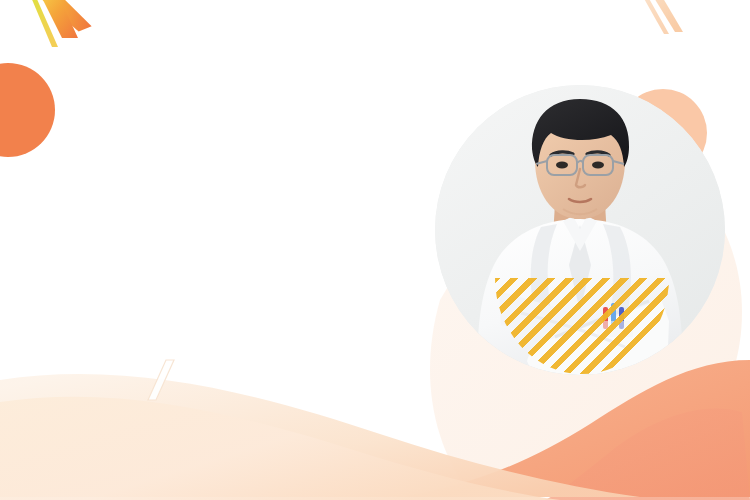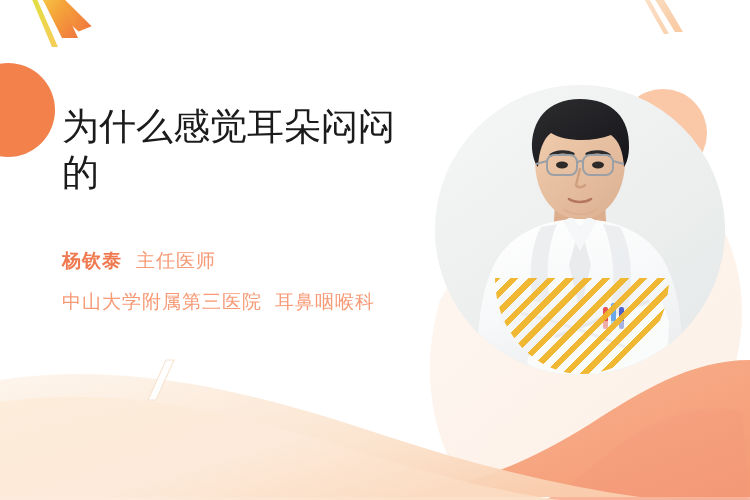--- a/index.html
+++ b/index.html
@@ -273,27 +273,14 @@
           <path d="M128 124 C 138 131 152 131 162 124" stroke="#d9ab8c" stroke-width="2" fill="none" opacity="0.6"></path>
         </g>
       </svg>
     </div>
 
     <div id="stripe-arc">
       <div class="stripes"></div>
     </div>
   </div>
 
-  <div class="text-block">
-    <h1 class="title">为什么感觉耳朵闷闷的</h1>
-
-    <div class="credit-row">
-      <span class="doc-name">杨钦泰</span>
-      <span class="doc-rank">主任医师</span>
-    </div>
-
-    <div class="affil-row">
-      <span class="hospital">中山大学附属第三医院</span>
-      <span class="dept">耳鼻咽喉科</span>
-    </div>
-  </div>
 
 </div>
 
 </body></html>

